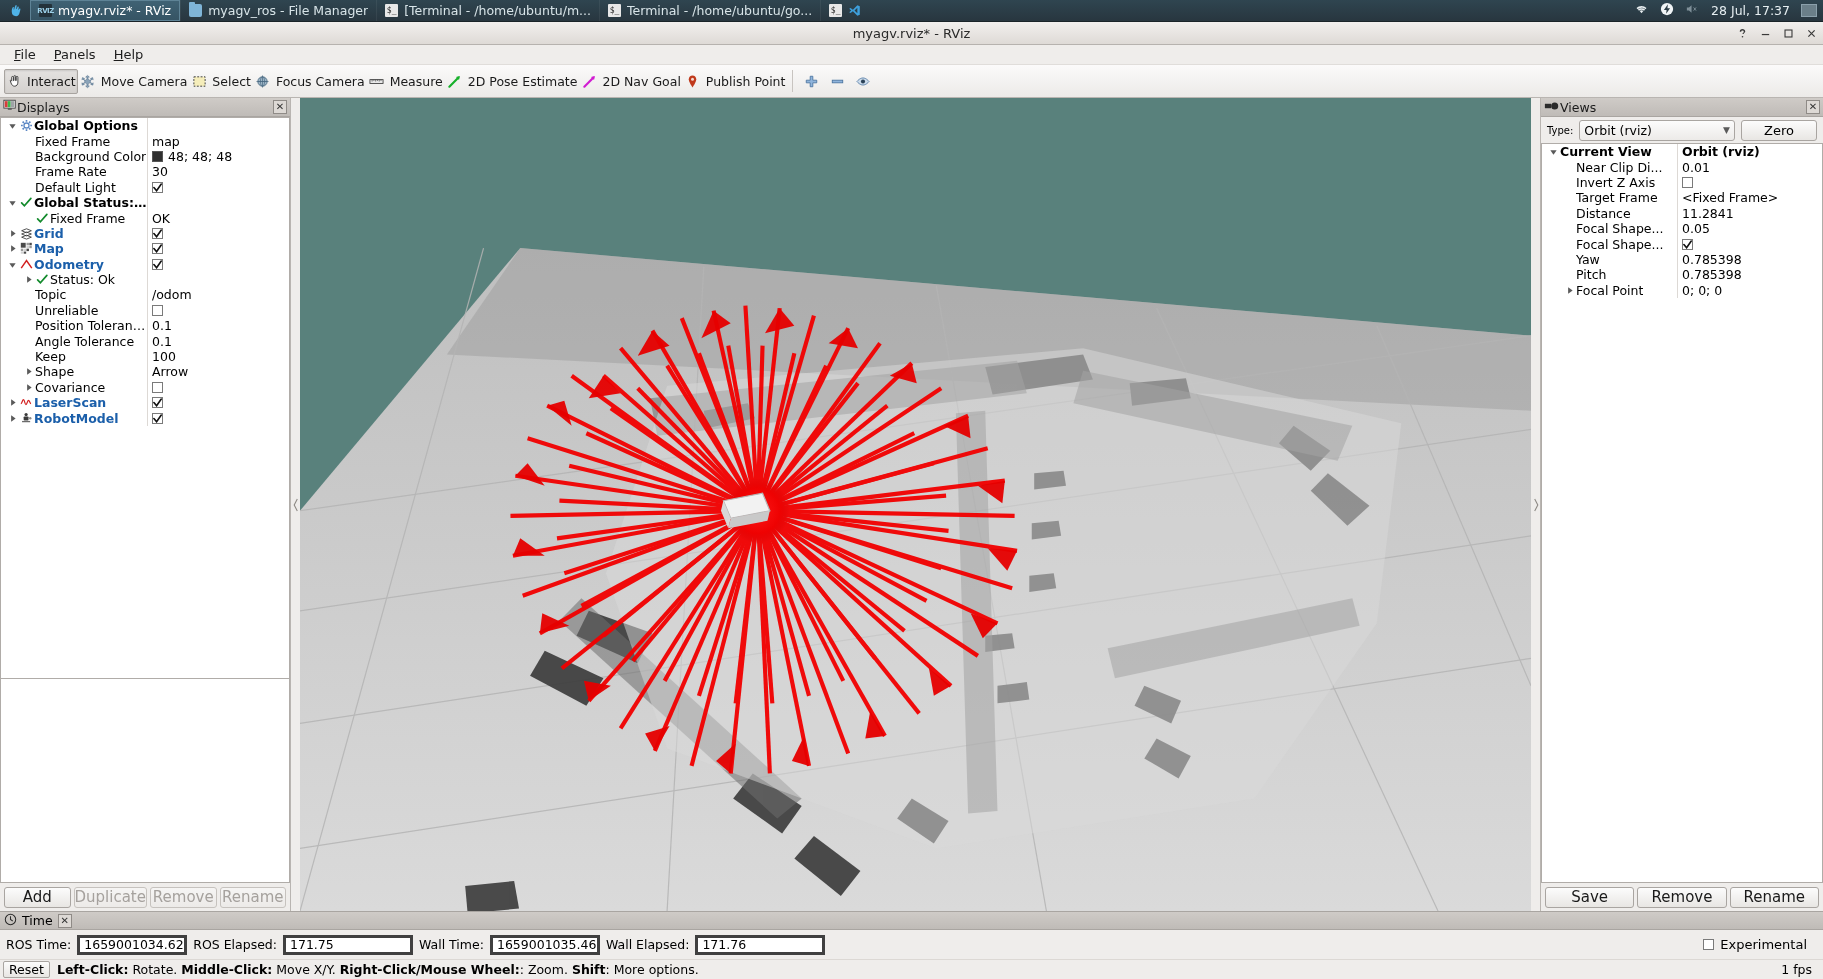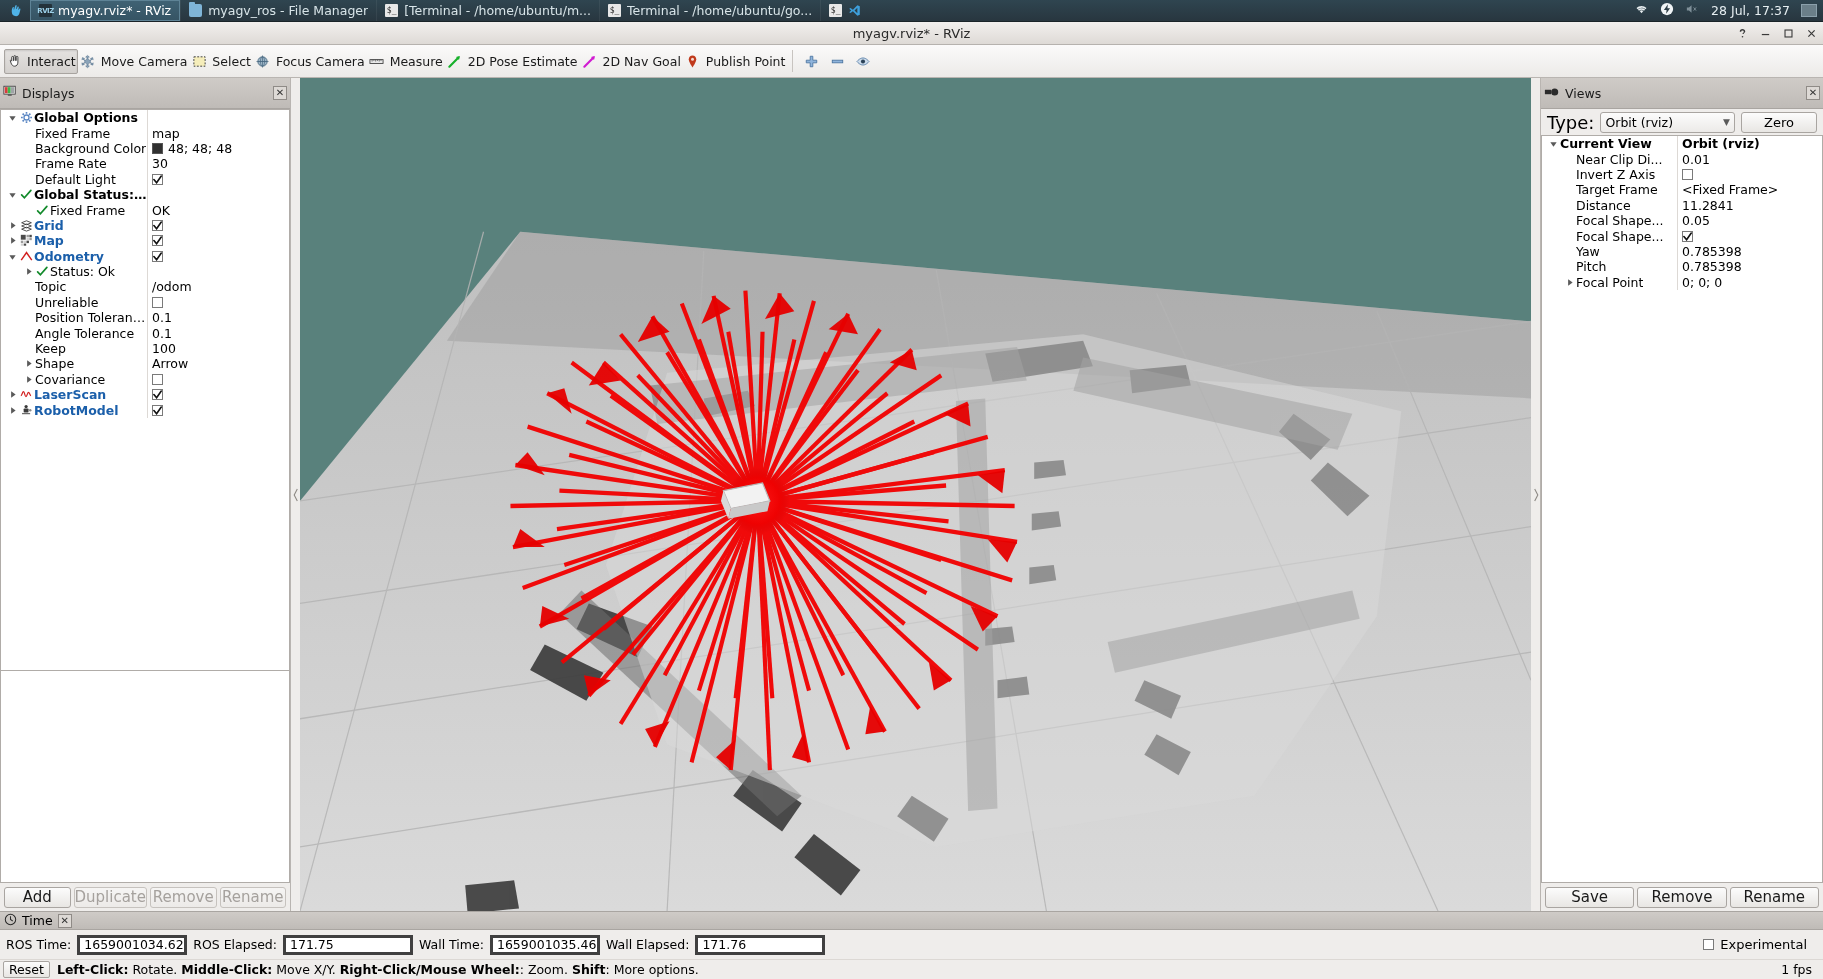--- a/index.html
+++ b/index.html
@@ -89,23 +89,23 @@
   .tool-ico { width:16px; height:16px; flex:none; display:flex; align-items:center; justify-content:center; }
   .tool-ico svg{display:block;}
   .tool-sep { width:1px; height:22px; background:#c8c4c0; margin:0 5px; }
   .tool-icon-only { width:26px; height:25px; display:flex; align-items:center; justify-content:center; }
 
   
   #workarea { flex:1; display:flex; min-height:0; background:#efedeb; }
 
   .panel { display:flex; flex-direction:column; background:#efedeb; }
   .panel-head {
-    height:31px; background:linear-gradient(#cfcbc7,#bfbbb7);
+    height:19px; background:linear-gradient(#cfcbc7,#bfbbb7);
     border-bottom:1px solid #a9a5a1;
-    display:flex; align-items:center; gap:5px; padding:0 3px;
+    display:flex; align-items:center; padding:0 3px;
     font-size:12.5px; color:#1a1a1a;
   }
   .panel-head .ph-title { flex:1; }
   .ph-close {
     width:14px; height:14px; border:1px solid #8f8b87; background:#ddd9d5;
     display:flex; align-items:center; justify-content:center;
     font-size:10px; line-height:1; color:#333;
   }
 
   
@@ -150,21 +150,21 @@
   .splitter {
     width:9px; flex:none; background:#efedeb;
     display:flex; align-items:center; justify-content:center;
   }
   .splitter svg{display:block;}
   #viewport { flex:1; position:relative; overflow:hidden; background:#59817c; }
 
   
   #views-panel { width:283px; flex:none; border-left:1px solid #b9b5b1; }
   #views-type-row { height:26px; display:flex; align-items:center; gap:6px; padding:2px 6px; }
-  #views-type-row .lbl { font-size:18px; }
+  #views-type-row .lbl { font-size:10px; }
   .combo {
     flex:1; height:21px; background:linear-gradient(#fcfcfc,#eceae8);
     border:1px solid #a9a5a1; border-radius:3px;
     display:flex; align-items:center; padding:0 4px; font-size:12.5px; position:relative;
   }
   .combo .cv { flex:1; }
   .combo .arrow { color:#5a5a5a; font-size:9px; }
   .zero-btn {
     width:76px; height:21px; font-size:13px;
     background:linear-gradient(#fcfcfc,#e8e6e3); border:1px solid #a9a5a1; border-radius:3px;
@@ -284,20 +284,25 @@
           </svg>
       </span>
       <span class="win-btn">
         <svg width="11" height="11" viewBox="0 0 12 12">
             <path d="M2.6 2.6l6.8 6.8M9.4 2.6l-6.8 6.8" stroke="#3a3a3a" stroke-width="1.3"></path>
           </svg>
       </span>
     </div>
   </div>
 
+  <div id="menubar">
+    <span class="menu-item"><u>F</u><span>ile</span></span>
+    <span class="menu-item"><u>P</u>anels</span>
+    <span class="menu-item"><u>H</u>elp</span>
+  </div>
 
   <div id="toolbar">
     <div class="tool-btn checked">
       <span class="tool-ico">
         <svg width="15" height="15" viewBox="0 0 16 16">
             <path d="M5 7V3.5a.9.9 0 111.8 0V7h.6V2.6a.9.9 0 111.8 0V7h.6V3.4a.9.9 0 111.8 0V8.6c0 2.6-1.2 4.4-3.4 4.4C6.2 13 5 11.6 4.3 9.6L3.5 7.4c-.2-.6.6-1.1 1-.5L5 7.6V7z" fill="#fff" stroke="#2b2b2b" stroke-width=".9"></path>
           </svg>
       </span>
       <span>Interact</span>
     </div>

